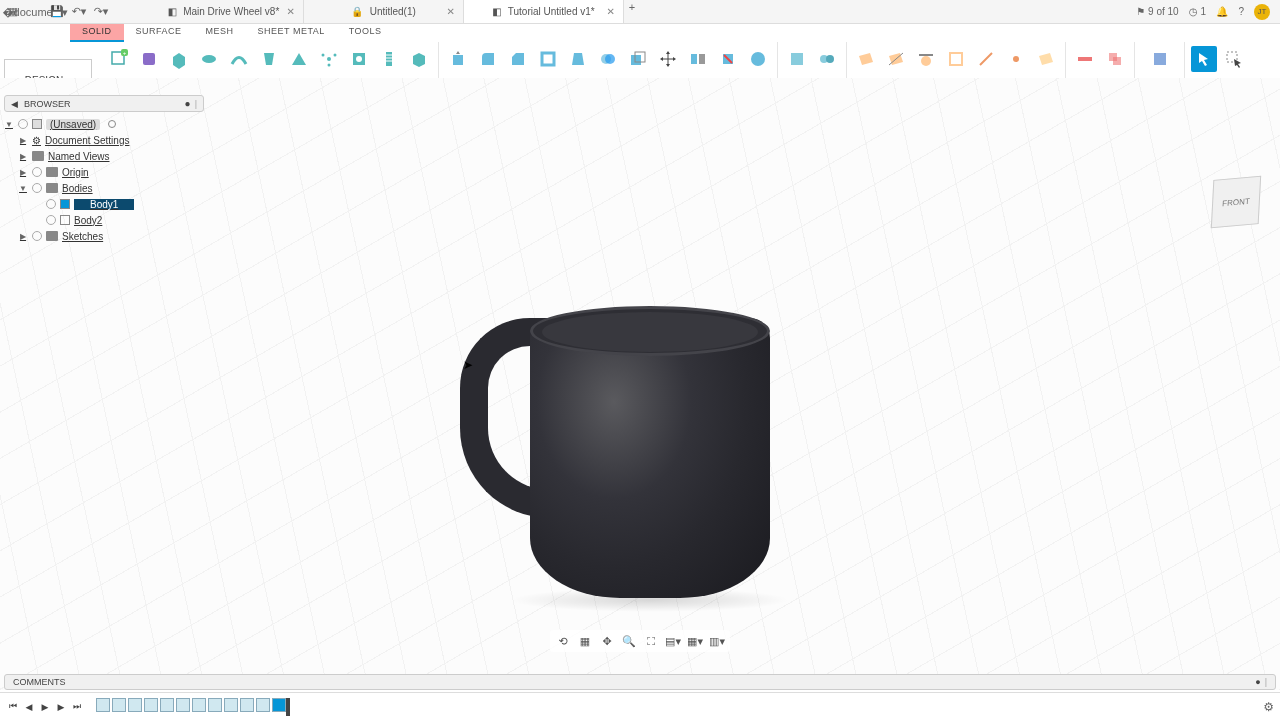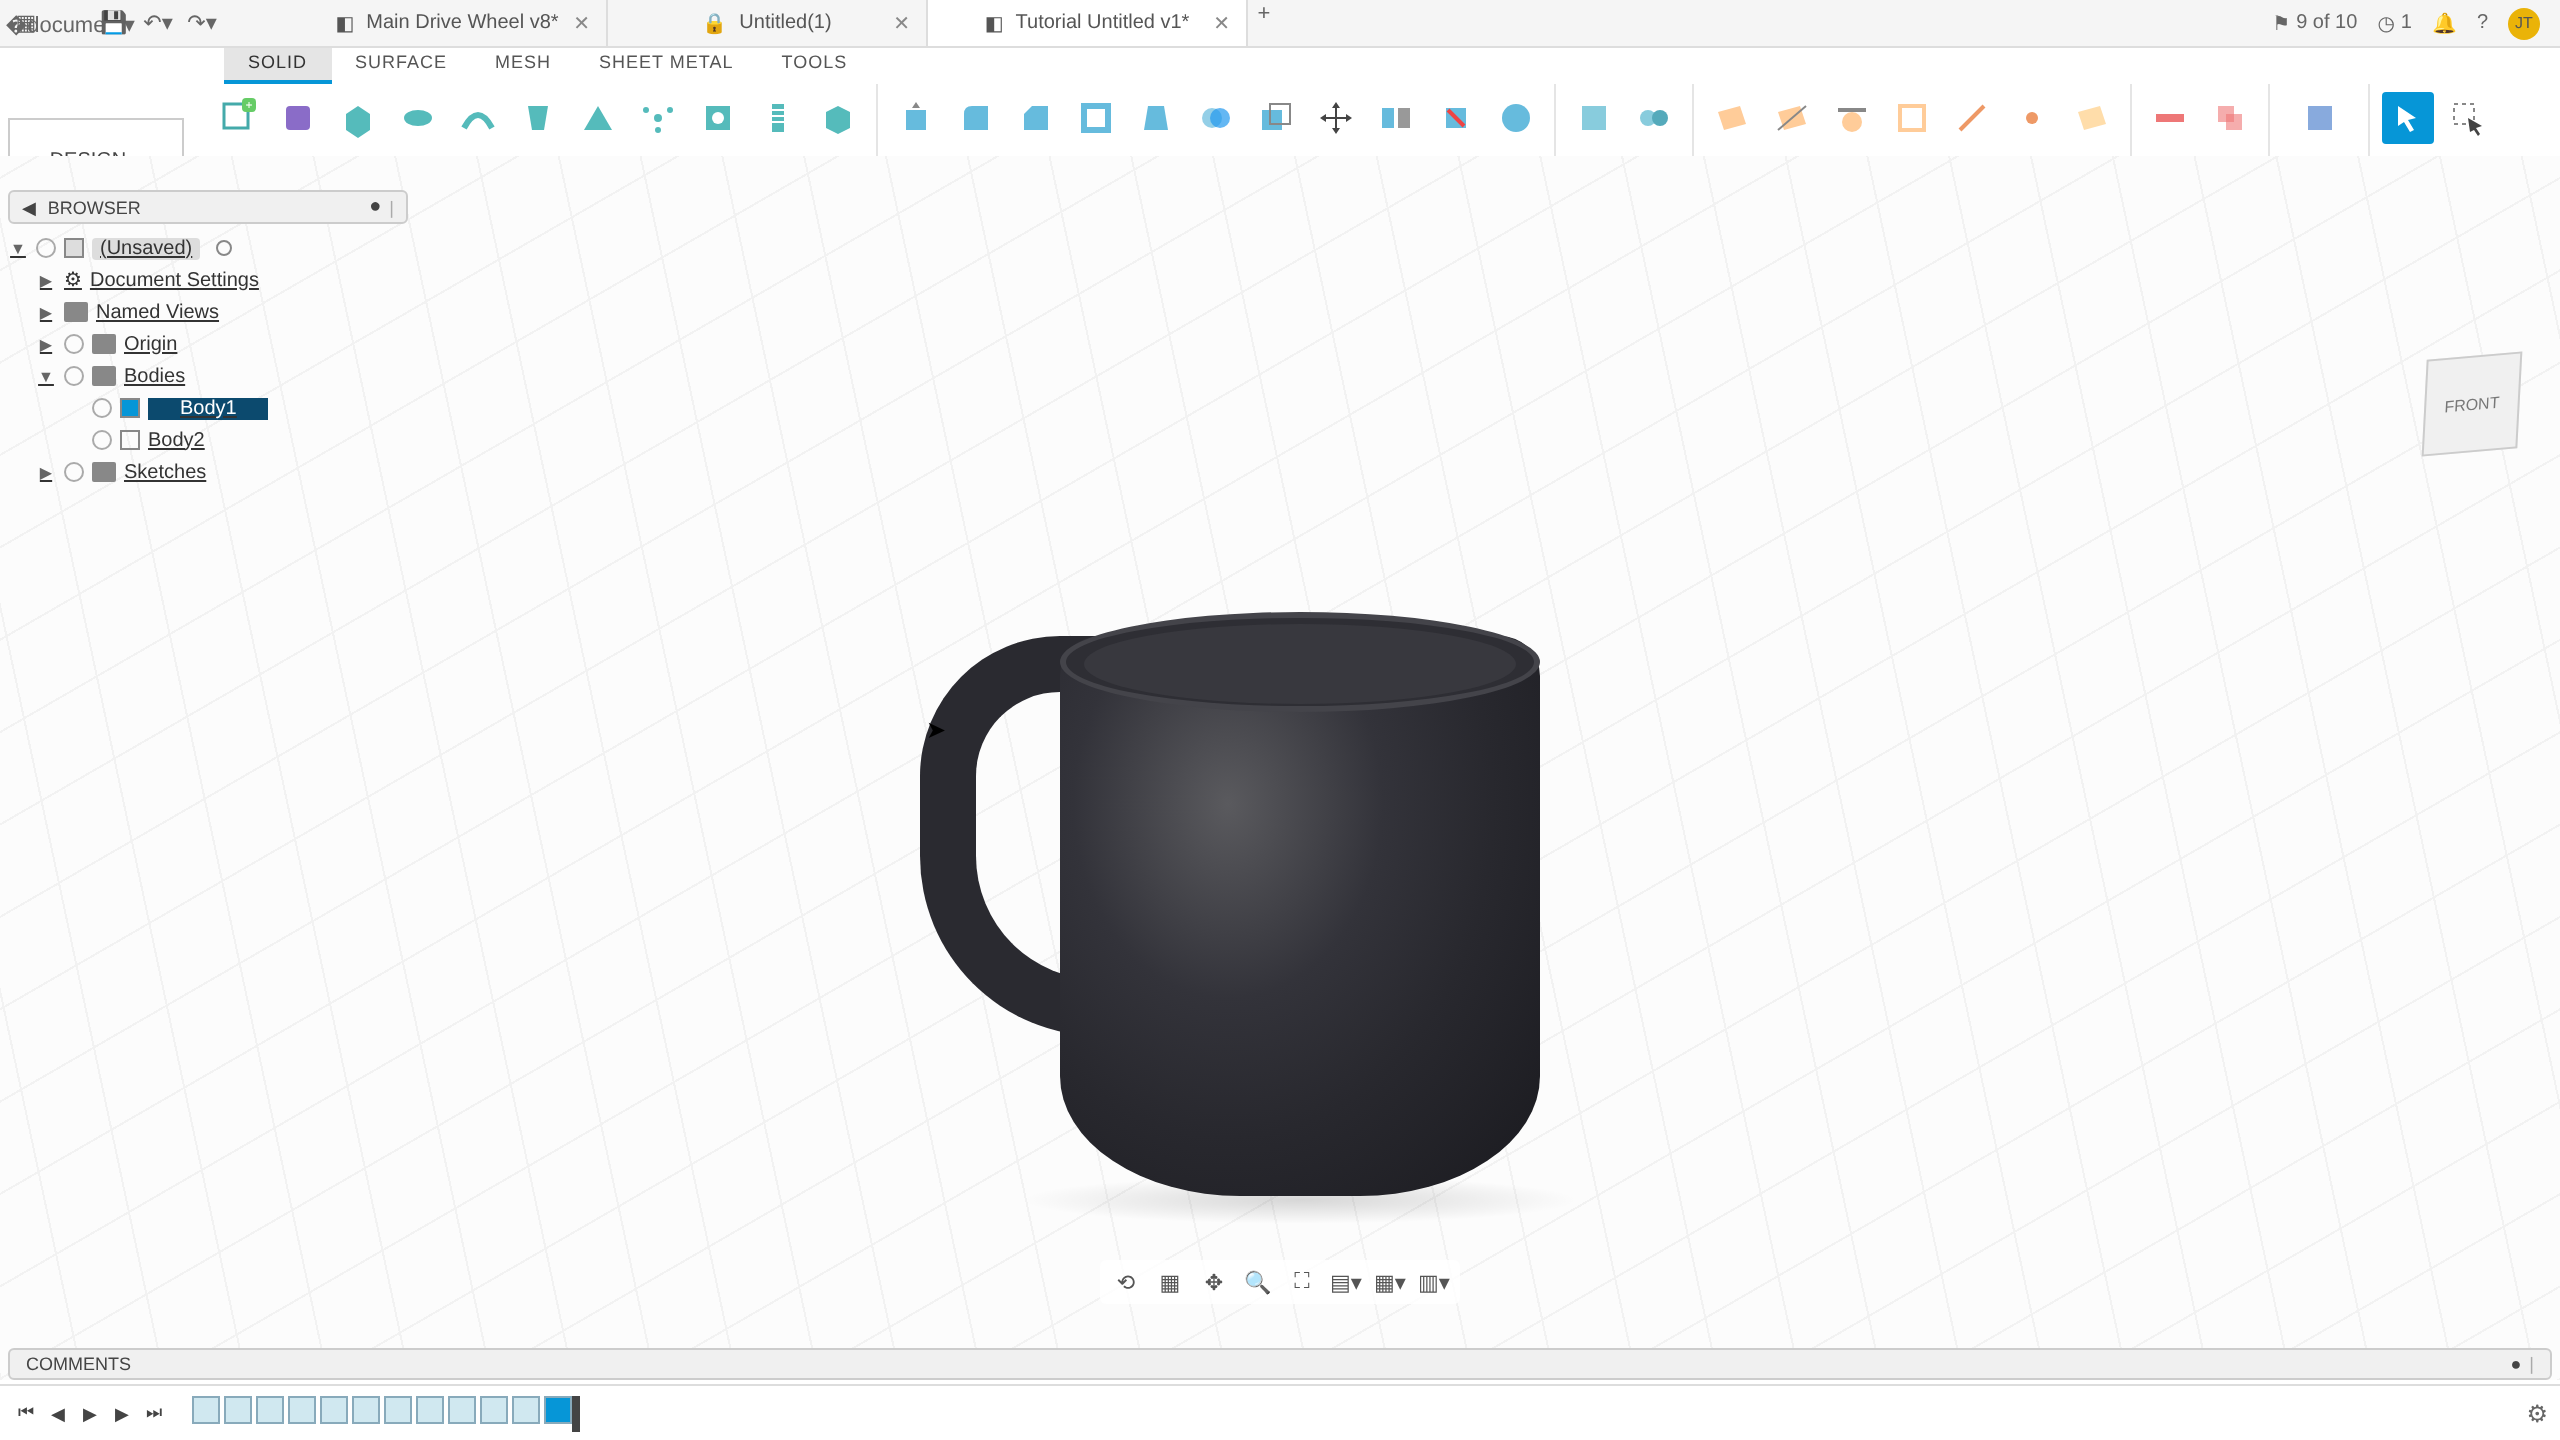--- a/index.html
+++ b/index.html
@@ -13,21 +13,21 @@
 .doc-tab.active { background: #fff; }
 .doc-tab .close { position: absolute; right: 8px; font-size: 10px; color: #888; }
 .doc-tab .lock { color: #888; }
 .topbar-right { display: flex; align-items: center; gap: 10px; padding: 0 10px; font-size: 10px; color: #666; }
 .topbar-right .item { display: flex; align-items: center; gap: 3px; cursor: pointer; }
 .avatar { width: 16px; height: 16px; border-radius: 50%; background: #eab308; display: flex; align-items: center; justify-content: center; font-size: 8px; color: #555; }
 
 .ribbon { background: #fff; border-bottom: 1px solid #ddd; }
 .ribbon-tabs { display: flex; padding-left: 70px; height: 18px; }
 .ribbon-tab { padding: 2px 12px; font-size: 9px; color: #555; cursor: pointer; letter-spacing: 0.5px; }
-.ribbon-tab.active { border-bottom: 2px solid #0696d7; color: #333; background: #e5e5e5; margin-left: 42px; }
+.ribbon-tab.active { border-bottom: 2px solid #0696d7; color: #333; background: #fca5a5; }
 
 .ribbon-body { display: flex; align-items: center; height: 52px; padding: 0 4px; }
 .workspace-btn { width: 88px; height: 42px; border: 1px solid #ccc; display: flex; align-items: center; justify-content: center; font-size: 10px; color: #444; margin-right: 8px; cursor: pointer; margin-top: 24px; }
 .workspace-btn::after { content: '▾'; margin-left: 4px; font-size: 8px; }
 .tool-group { display: flex; flex-direction: column; align-items: center; border-right: 1px solid #e5e5e5; padding: 0 6px; height: 100%; justify-content: space-between; }
 .tool-row { display: flex; gap: 4px; align-items: center; height: 34px; }
 .tool-btn { width: 26px; height: 26px; display: flex; align-items: center; justify-content: center; cursor: pointer; border-radius: 2px; }
 .tool-btn.active { background: #0696d7; }
 .group-label { font-size: 8px; color: #666; letter-spacing: 0.3px; padding-bottom: 2px; }
 .group-label.dropdown::after { content: ' ▾'; font-size: 7px; }

